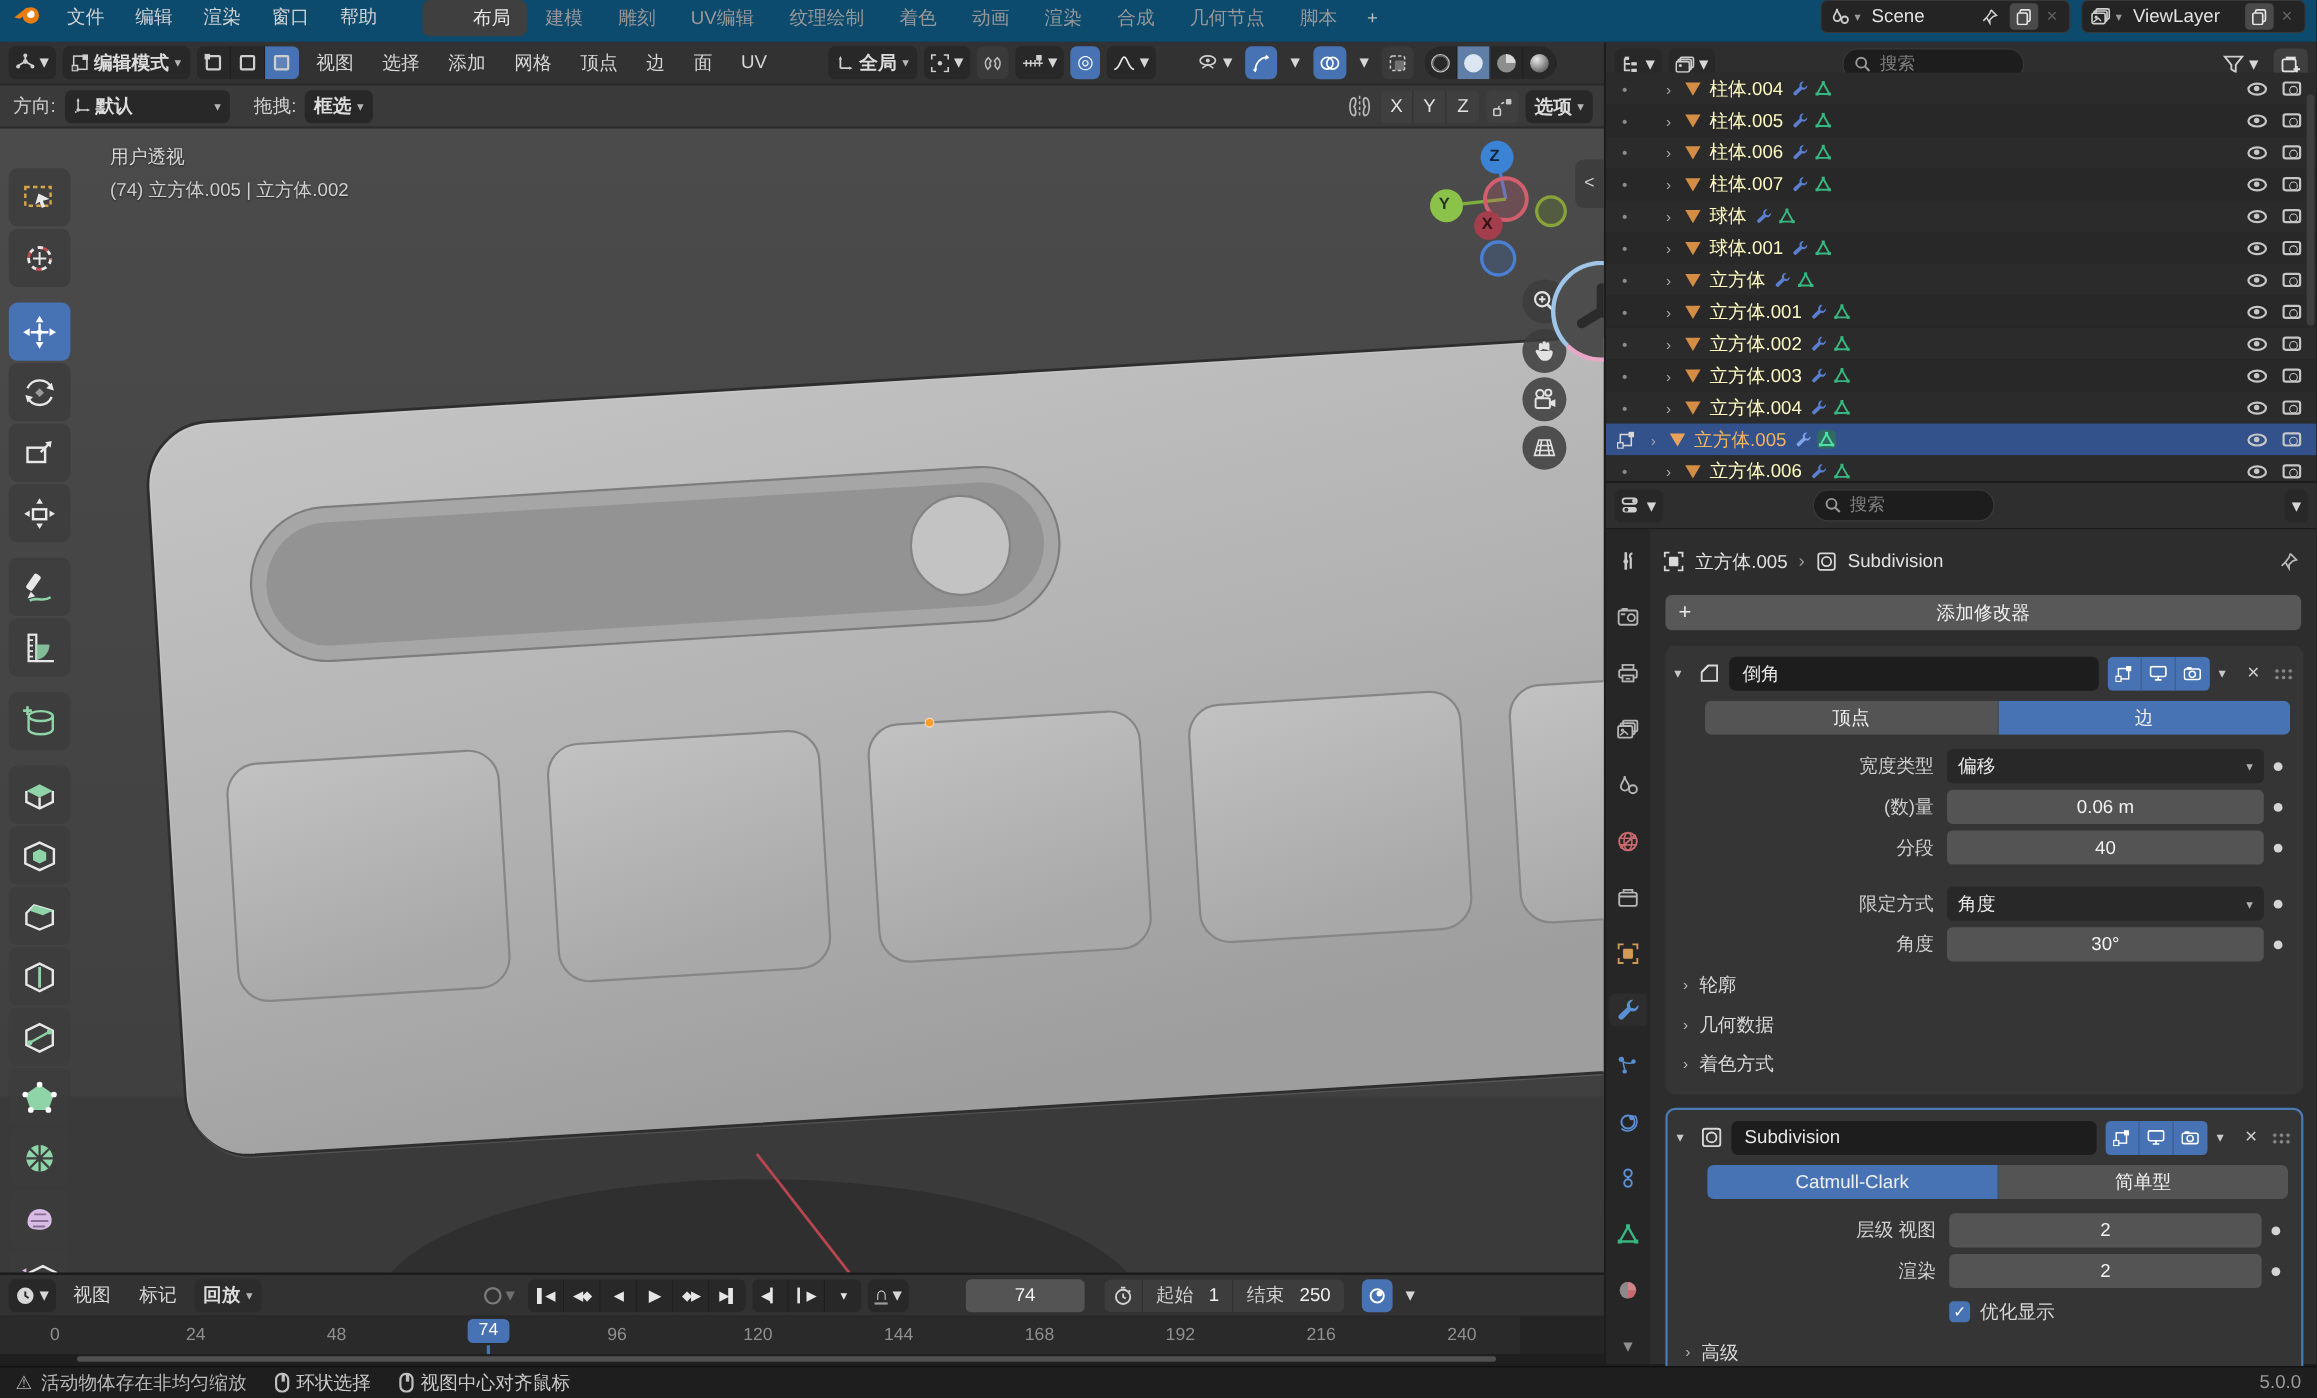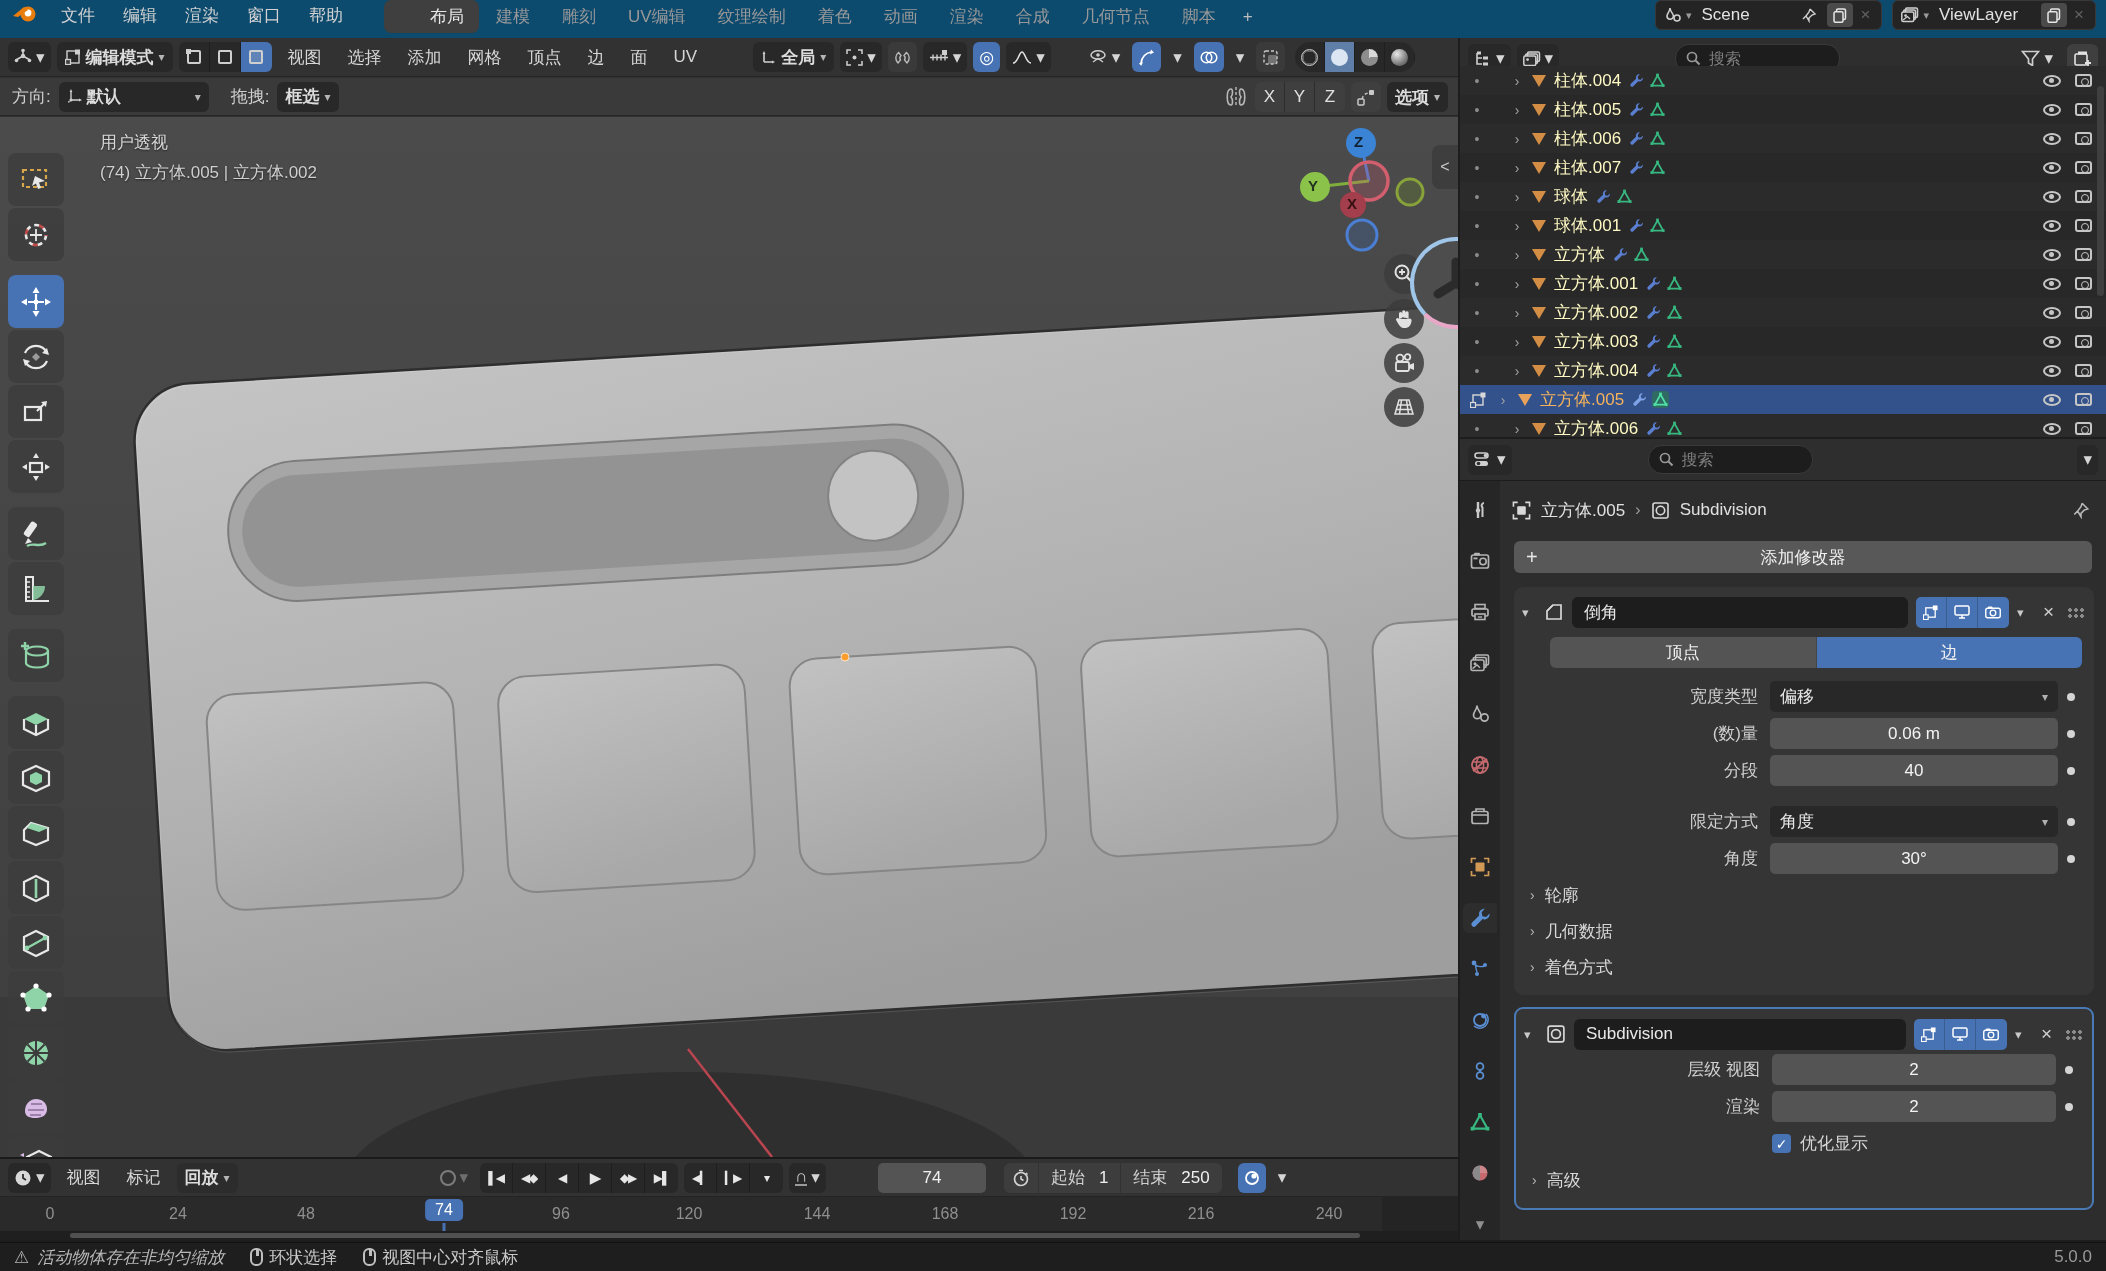--- a/index.html
+++ b/index.html
@@ -148,21 +148,21 @@
   .sect .caret { color:#b5b5b5; font-size:14px; }
   .chkrow { display:flex; align-items:center; height:37px; }
   .chkrow .sp { width:248px; flex:0 0 auto; }
   .chkbox { width:19px; height:19px; background:#4772b3; border-radius:4px; color:#fff; font-size:14px; display:flex; align-items:center; justify-content:center; margin-right:9px; }
 
   
   .statusbar { position:absolute; left:0; top:1242px; width:2106px; height:29px; background:#1e1e1e; border-top:1px solid #101010; display:flex; align-items:center; padding:0 14px; gap:26px; color:#c9c9c9; }
   .mouse-ic { width:13px; height:18px; border:2px solid #c0c0c0; border-radius:6px; position:relative; display:inline-block; vertical-align:-3px; margin-right:6px; }
   .mouse-ic::after { content:""; position:absolute; left:3.5px; top:-1px; width:3px; height:7px; background:#c0c0c0; }
   .sb-ver { margin-left:auto; color:#9a9a9a; }
-  .warn { color:#b9b9b9;font-style:italic; }
+  .warn { color:#b9b9b9; }
   svg { display:block; }
 </style>
 </head>
 <body>
 
 <div id="app">
 
   <div class="menubar">
     <div class="blogo">
       <svg width="26" height="20" viewBox="0 0 26 20">
@@ -1310,20 +1310,24 @@
                     <rect x="0.8" y="2" width="15.4" height="10" rx="2" fill="none" stroke="#fff" stroke-width="1.5"></rect>
                     <circle cx="8.5" cy="7" r="3" fill="none" stroke="#fff" stroke-width="1.4"></circle>
                     <rect x="3" y="0" width="5" height="2.4" rx="1" fill="#fff"></rect>
                   </svg>
                 </div>
             </div>
             <span class="chv">▾</span>
             <span class="xbtn">×</span>
             <span class="grip"></span>
           </div>
+          <div class="tabs2">
+            <div class="on">Catmull-Clark</div>
+            <div>简单型</div>
+          </div>
           <div class="prow">
             <span class="lbl">层级 视图</span>
             <div class="fld slider">2</div>
             <span class="adot">
                 <i></i>
               </span>
           </div>
           <div class="prow">
             <span class="lbl">渲染</span>
             <div class="fld slider">2</div>

